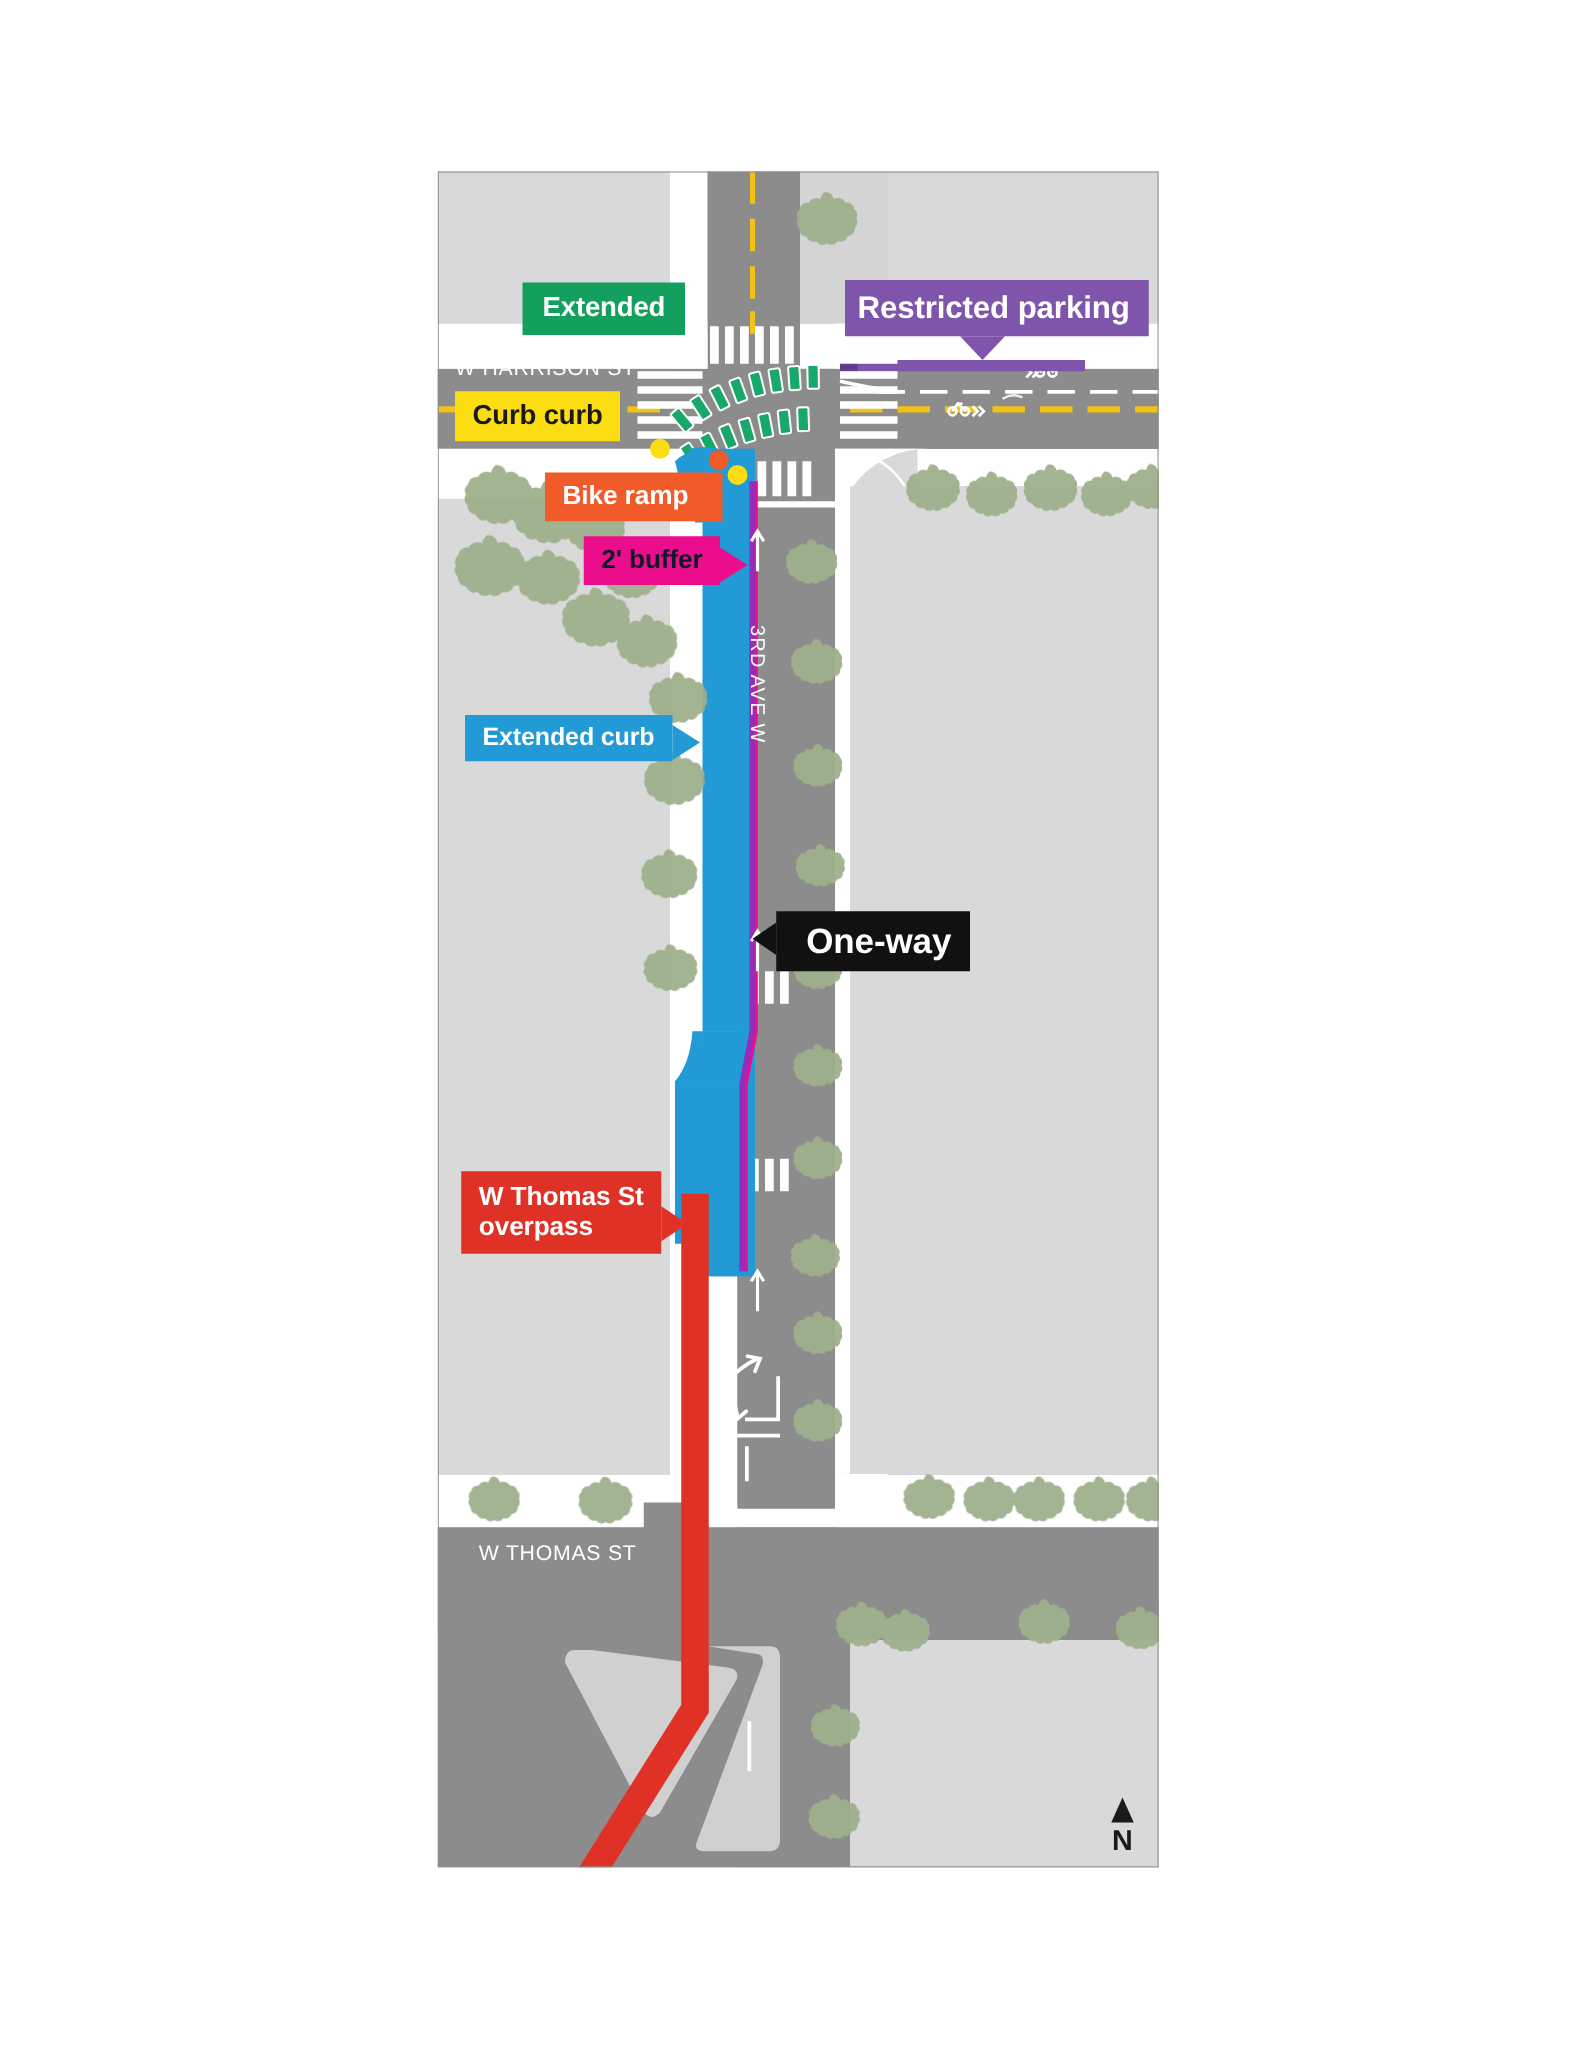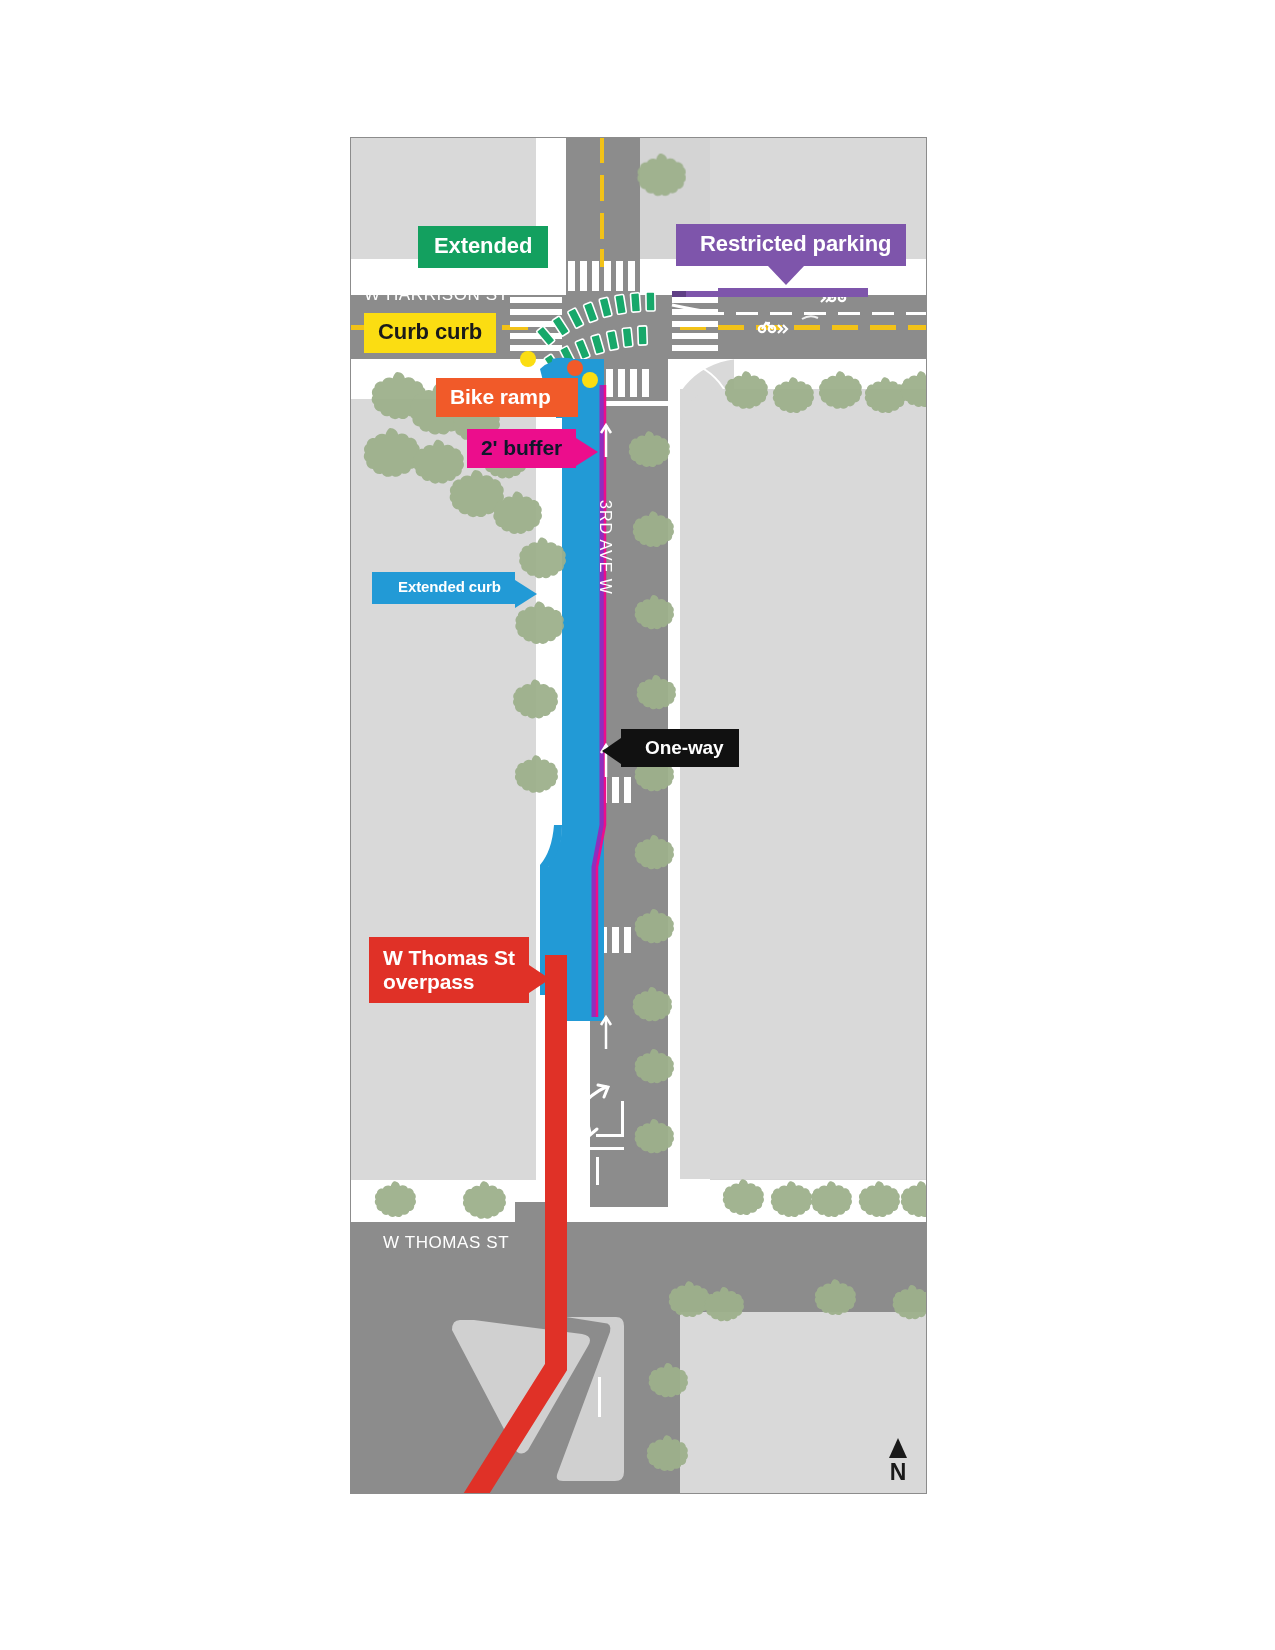--- a/index.html
+++ b/index.html
@@ -47,22 +47,22 @@
     left: 418px; top: 226px;
     background: #13a05f;
     color: #ffffff;
     font-size: 22px;
     padding: 8px 16px 9px 16px;
   }
   #lbl-restricted {
     left: 676px; top: 224px;
     background: #7e55ab;
     color: #ffffff;
-    font-size: 22px;
-    padding: 8px 15px 9px 24px;
+    font-size: 25px;
+    padding: 8px 15px 9px 10px;
   }
   #lbl-restricted .tail {
     left: 92px; bottom: -19px;
     border-left: 18px solid transparent;
     border-right: 18px solid transparent;
     border-top: 19px solid #7e55ab;
   }
   #lbl-curbramp {
     left: 364px; top: 313px;
     background: #fbdd12;
@@ -87,22 +87,22 @@
   #lbl-buffer .tail {
     right: -22px; top: 9px;
     border-top: 14px solid transparent;
     border-bottom: 14px solid transparent;
     border-left: 22px solid #ec0d8c;
   }
   #lbl-extcurb {
     left: 372px; top: 572px;
     background: #229ad6;
     color: #ffffff;
-    font-size: 15px;
-    padding: 7px 14px 8px 26px;
+    font-size: 20px;
+    padding: 7px 14px 8px 14px;
   }
   #lbl-extcurb .tail {
     right: -22px; top: 8px;
     border-top: 14px solid transparent;
     border-bottom: 14px solid transparent;
     border-left: 22px solid #229ad6;
   }
   #lbl-loadzones {
     left: 650px; top: 581px;
     background: #111111;
@@ -113,21 +113,21 @@
   #lbl-loadzones .tail {
     left: -20px; top: 10px;
     border-top: 14px solid transparent;
     border-bottom: 14px solid transparent;
     border-right: 20px solid #111111;
   }
   #lbl-oneway {
     left: 621px; top: 729px;
     background: #111111;
     color: #ffffff;
-    font-size: 19px;
+    font-size: 28px;
     padding: 8px 15px 9px 24px;
   }
   #lbl-oneway .tail {
     left: -19px; top: 9px;
     border-top: 13px solid transparent;
     border-bottom: 13px solid transparent;
     border-right: 19px solid #111111;
   }
   #lbl-overpass {
     left: 369px; top: 937px;

